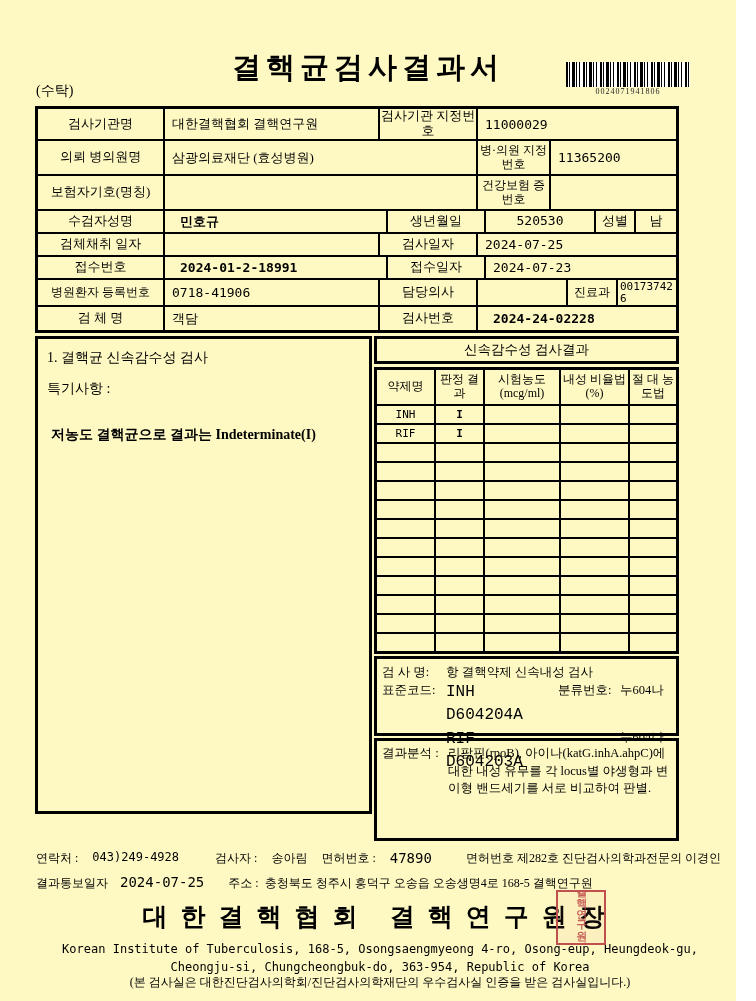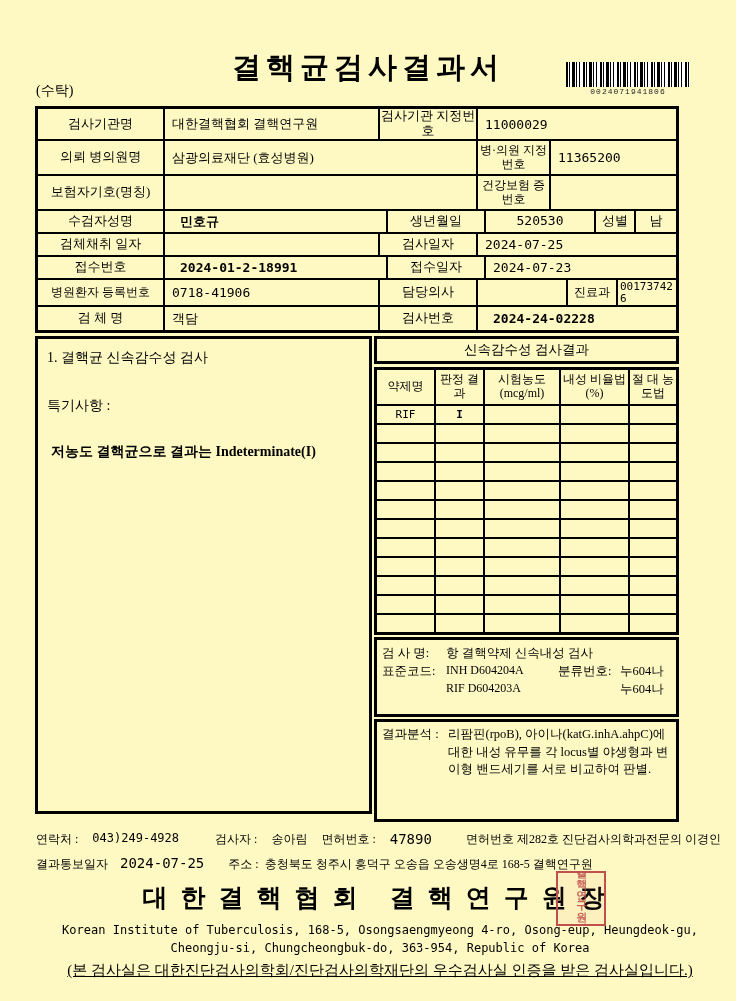--- a/index.html
+++ b/index.html
@@ -12,56 +12,56 @@
   
   .hdr{position:relative;height:106px;}
   .consign{position:absolute;left:36px;top:82px;font-size:14px;}
   .doc-title{position:absolute;left:0;right:0;top:48px;margin:0;text-align:center;
              font-size:29px;font-weight:bold;letter-spacing:5px;}
   .barcode{position:absolute;left:566px;top:62px;width:124px;}
   .bars{height:25px;background:repeating-linear-gradient(90deg,
         #000 0 2px,#fff 2px 3px,#000 3px 4px,#fff 4px 6px,
         #000 6px 9px,#fff 9px 10px,#000 10px 11px,#fff 11px 13px,
         #000 13px 14px,#fff 14px 17px);}
-  .bc-num{font-family:Liberation Mono, monospace;font-size:8px;text-align:center;
+  .bc-num{font-family:Liberation Serif, serif;font-size:8px;text-align:center;
           letter-spacing:1px;color:#222;}
 
   
   .info-table{margin-left:35px;width:644px;border:3px solid #000;box-sizing:border-box;}
   .irow{display:flex;align-items:stretch;border-bottom:2px solid #000;box-sizing:border-box;}
   .irow:last-child{border-bottom:none;}
   .icell{border-right:2px solid #000;box-sizing:border-box;display:flex;align-items:center;
          font-size:13px;overflow:hidden;}
   .icell:last-child{border-right:none;}
   .lab{justify-content:center;text-align:center;line-height:1.12;}
   .val{padding-left:7px;}
   .num{font-family:"DejaVu Sans Mono",monospace;font-size:13px;}
   .h32{height:32px}.h35{height:35px}.h23{height:23px}.h27{height:27px}
 
   
   .main{margin-left:35px;width:644px;display:flex;margin-top:3px;}
   .left-box{flex:0 0 337px;border:3px solid #000;box-sizing:border-box;height:478px;
             padding:10px 9px;font-size:14px;}
-  .notes-label{margin-top:30px;}
+  .notes-label{margin-top:13px;}
   .notes-value{margin-top:28px;font-weight:bold;padding-left:4px;}
   .right-col{flex:1;margin-left:2px;}
   .sus-title{border:3px solid #000;box-sizing:border-box;height:28px;display:flex;
              align-items:center;justify-content:center;font-size:13.5px;}
   .drug-table{width:100%;border-collapse:collapse;margin-top:3px;border:3px solid #000;}
   .drug-table th,.drug-table td{border:2px solid #000;}
   .drug-table th{font-size:12px;font-weight:normal;line-height:1.15;padding:2px 0;height:30px;}
   .drug-table td{height:17px;font-size:11px;text-align:center;padding:0;
                  font-family:"DejaVu Sans Mono",monospace;}
   .c-drug{width:57px}.c-res{width:47px}.c-conc{width:74px}.c-prop{width:67px}.c-abs{width:auto}
 
   .test-box{border:3px solid #000;box-sizing:border-box;margin-top:2px;height:80px;
             padding:4px 5px;font-size:12.5px;line-height:1.45;}
   .ti-row{display:flex;}
   .ti-label{flex:0 0 64px;}
-  .ti-code{flex:0 0 112px;font-family:Liberation Serif, serif;font-size:12px;}
+  .ti-code{flex:0 0 112px;font-family:Liberation Mono, monospace;font-size:16px;}
   .ti-class-label{flex:0 0 62px;}
 
   .interp-box{border:3px solid #000;box-sizing:border-box;margin-top:2px;height:103px;
               padding:4px 5px;font-size:12.5px;line-height:1.4;}
   .hang{display:flex;}
   .hang .lbl{flex:0 0 66px;}
   .hang .cnt{flex:1;}
 
   
   .footer{margin-left:30px;width:700px;margin-top:9px;}
@@ -75,21 +75,21 @@
   .org-row{position:relative;margin-top:8px;text-align:center;font-size:25px;
            font-weight:bold;letter-spacing:13px;white-space:nowrap;}
   .stamp{position:absolute;left:526px;top:-10px;width:50px;height:55px;
          border:2px solid #c0504d;color:#c0504d;box-sizing:border-box;
          background:rgba(220,120,120,.06);overflow:hidden;display:flex;
          align-items:center;justify-content:center;}
   .stamp-text{writing-mode:vertical-rl;font-size:11px;line-height:1.05;
               letter-spacing:0;opacity:.9;}
   .eng{font-family:"DejaVu Sans Mono",monospace;font-size:12px;text-align:center;margin-top:9px;}
   .eng2{margin-top:4px;}
-  .accred{font-size:15px;text-align:center;margin-top:6px;text-decoration:underline;}
+  .accred{font-size:12px;text-align:center;}
 </style>
 </head>
 <body>
 
 <div class="page">
 
   <div class="hdr">
     <span class="consign">(수탁)</span>
     <h1 class="doc-title">결핵균검사결과서</h1>
     <div class="barcode">
@@ -165,20 +165,27 @@
         <thead>
           <tr>
             <th class="c-drug">약제명</th>
             <th class="c-res">판정 결과</th>
             <th class="c-conc">시험농도 (mcg/ml)</th>
             <th class="c-prop">내성 비율법(%)</th>
             <th class="c-abs">절 대 농도법</th>
           </tr>
         </thead>
         <tbody id="drug-tbody">
+            <tr>
+              <td>INH</td>
+              <td style="font-weight: bold;">I</td>
+              <td></td>
+              <td></td>
+              <td></td>
+            </tr>
             <tr>
               <td>RIF</td>
               <td style="font-weight: bold;">I</td>
               <td></td>
               <td></td>
               <td></td>
             </tr>
             <tr>
               <td></td>
               <td></td>

